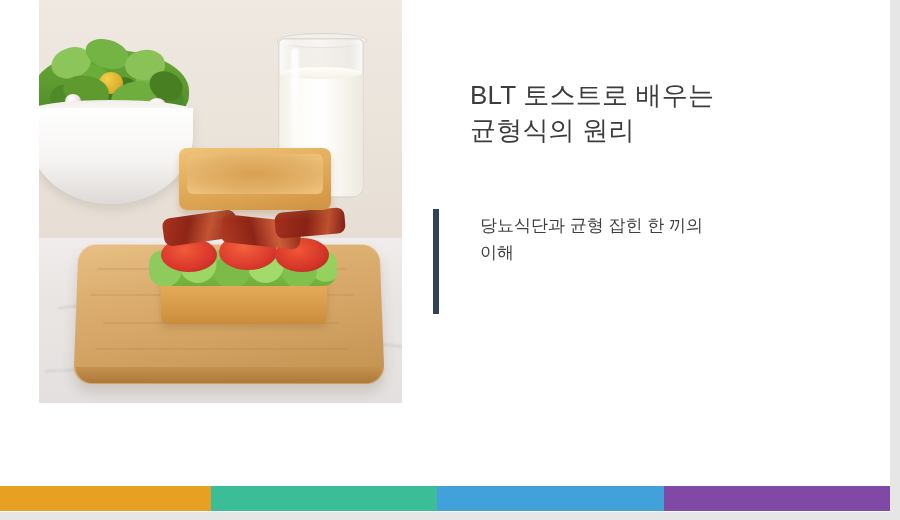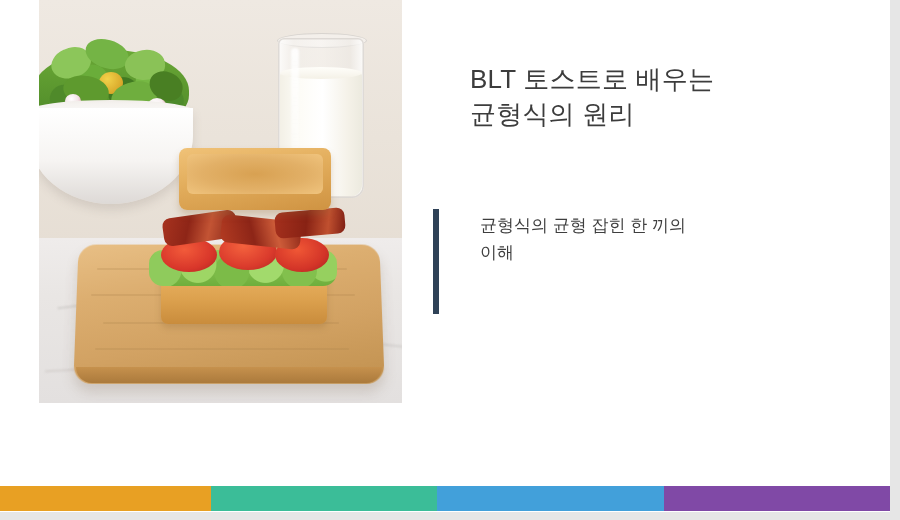--- a/index.html
+++ b/index.html
@@ -232,21 +232,21 @@
   .bread-top-face {
     left: 148px; top: 154px; width: 136px; height: 40px;
     border-radius: 6px;
     background: radial-gradient(ellipse at 50% 50%, #d8a152 0%, #e2b067 55%, #f0c47e 100%);
   }
 
   
   #title {
     position: absolute;
     left: 470px;
-    top: 62px;
+    top: 78px;
     width: 360px;
     font-size: 26px;
     line-height: 1.34;
     font-weight: 400;
     color: #3c3c3c;
     letter-spacing: .2px;
     white-space: pre-line;
   }
   #subtitle-block {
     position: absolute;
@@ -335,21 +335,21 @@
     <div class="ph-layer bacon bc3"></div>
     <div class="ph-layer bread-top"></div>
     <div class="ph-layer bread-top-face"></div>
   </div>
 
   <div id="title" style="color: rgb(60, 60, 60);">BLT 토스트로 배우는
 균형식의 원리</div>
 
   <div id="subtitle-block">
     <div id="accent-bar" style="background: rgb(47, 66, 87);"></div>
-    <div id="subtitle" style="color: rgb(62, 62, 62);">균형식의 균형 잡힌 한 끼의
+    <div id="subtitle" style="color: rgb(62, 62, 62);">당뇨식단과 균형 잡힌 한 끼의
 이해</div>
   </div>
 
   <div id="footer-bars">
       <div class="fbar" style="background: rgb(232, 160, 35); width: 211px;"></div>
       <div class="fbar" style="background: rgb(59, 189, 152); width: 226px;"></div>
       <div class="fbar" style="background: rgb(66, 160, 218); width: 227px;"></div>
       <div class="fbar" style="background: rgb(128, 73, 166); width: 226px;"></div>
     </div>
 

